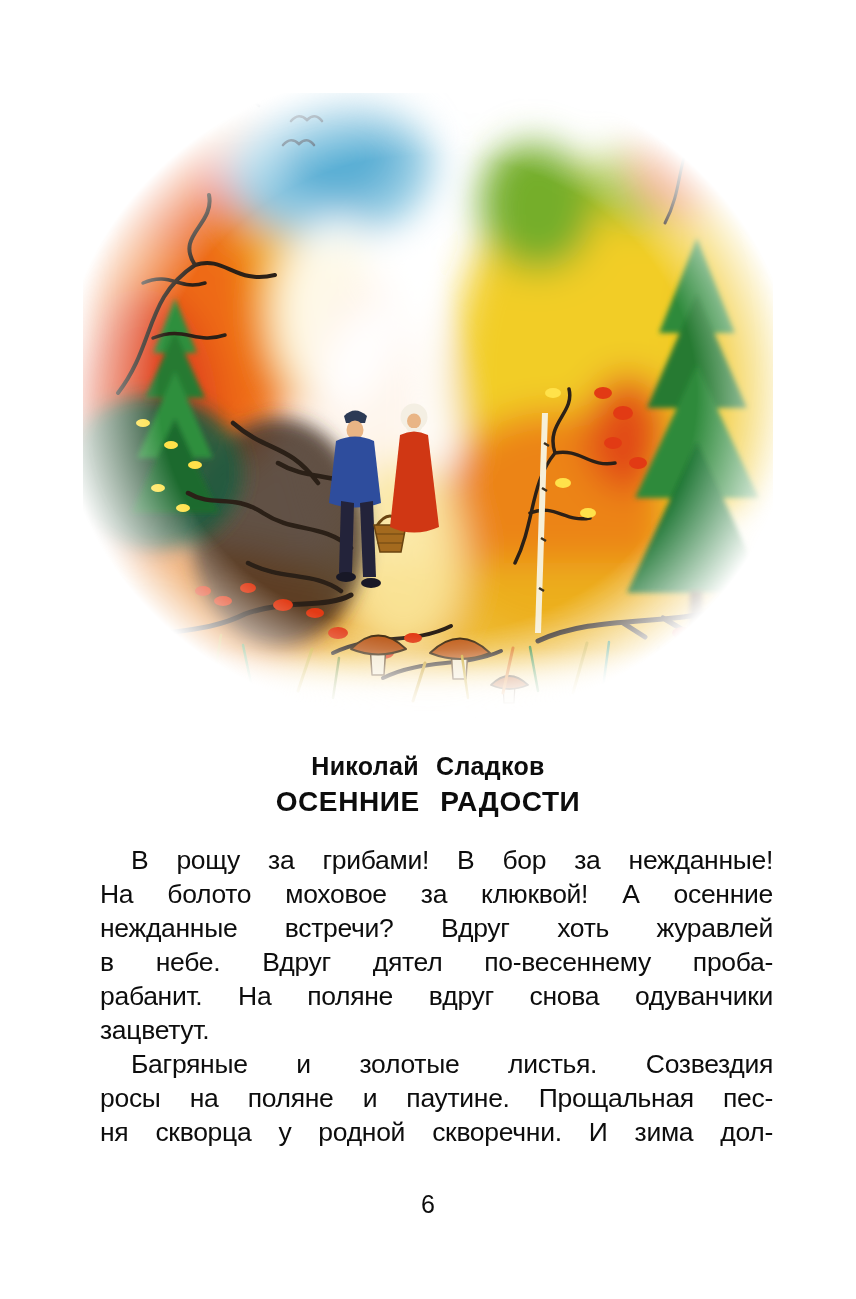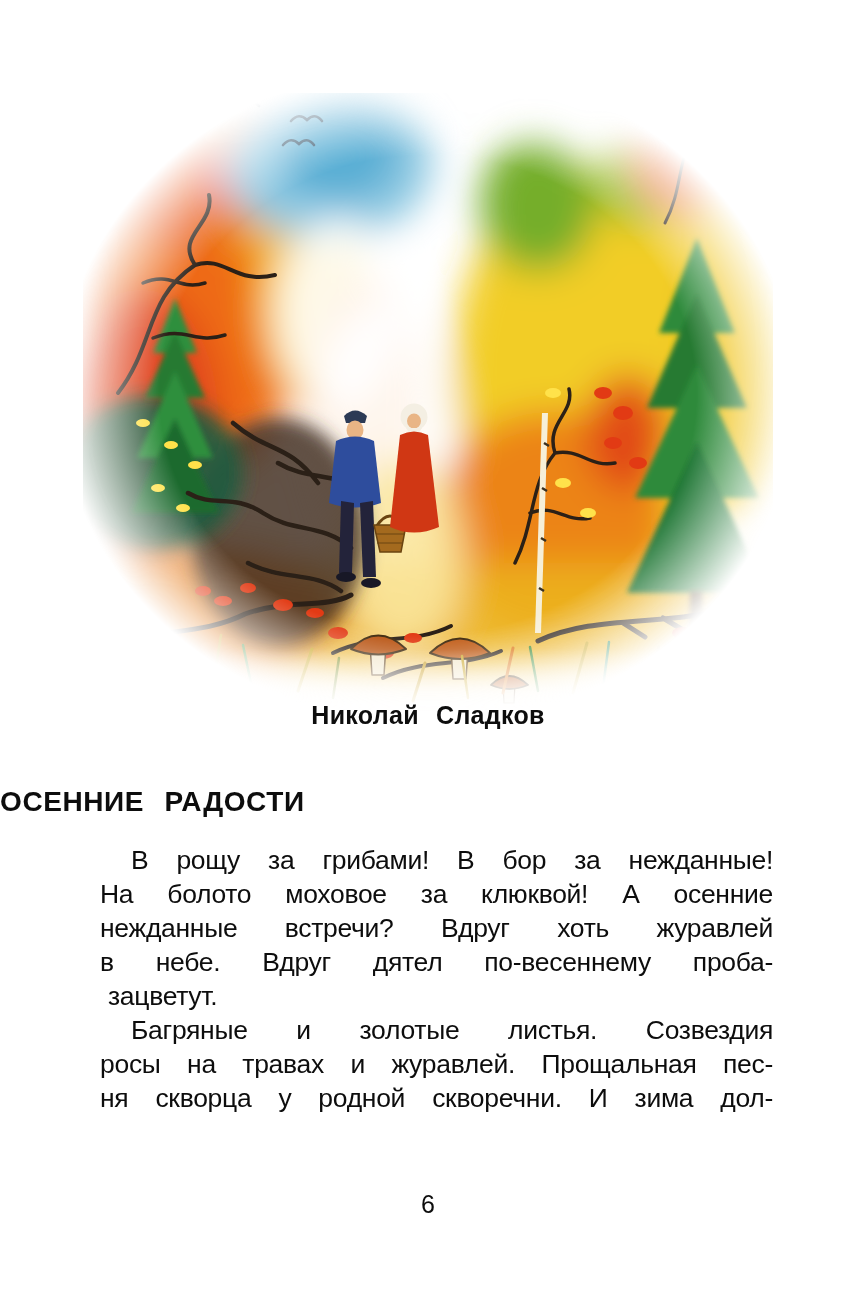--- a/index.html
+++ b/index.html
@@ -14,36 +14,36 @@
   
   .illustration {
     position: absolute; left: 83px; top: 93px; width: 690px; height: 628px;
     -webkit-mask-image: radial-gradient(ellipse 54% 53% at 50% 48%, #000 72%, transparent 99%);
             mask-image: radial-gradient(ellipse 54% 53% at 50% 48%, #000 72%, transparent 99%);
   }
   .illustration svg { display: block; }
 
   
   .author {
-    position: absolute; left: 0; top: 701px; width: 856px;
+    position: absolute; left: 0; top: 752px; width: 856px;
     text-align: center; font-size: 25px; font-weight: bold;
     letter-spacing: 0.3px; word-spacing: 10px;
   }
   .title {
     position: absolute; left: 0; top: 786px; width: 856px;
-    font-size: 28px; font-weight: bold;
+    text-align: center; font-size: 28px; font-weight: bold;
     letter-spacing: 0.6px; word-spacing: 12px;
   }
   .text-block {
     position: absolute; left: 100px; top: 843px; width: 673px;
     font-size: 26.5px; line-height: 34px; letter-spacing: -0.3px;
   }
   .line { text-align: justify; text-align-last: justify; white-space: normal; }
   .line.indent { text-indent: 31px; }
-  .line.para-end { text-align-last: left; margin-left: 8px; }
+  .line.para-end { text-align-last: left; }
   .page-number {
     position: absolute; left: 0; top: 1190px; width: 856px;
     text-align: center; font-size: 25px;
   }
 </style>
 </head>
 <body>
 
 <div class="page">
 
@@ -215,23 +215,24 @@
 
   <div class="author">Николай Сладков</div>
   <div class="title">ОСЕННИЕ РАДОСТИ</div>
 
   <div class="text-block">
     <div>
       <div class="line indent">В рощу за грибами! В бор за нежданные!</div>
       <div class="line">На болото моховое за клюквой! А осенние</div>
       <div class="line">нежданные встречи? Вдруг хоть журавлей</div>
       <div class="line">в небе. Вдруг дятел по-весеннему проба-</div>
+      <div class="line">рабанит. На поляне вдруг снова одуванчики</div>
       <div class="line para-end">зацветут.</div>
     </div>
     <div>
       <div class="line indent">Багряные и золотые листья. Созвездия</div>
-      <div class="line">росы на травах и журавлей. Прощальная пес-</div>
+      <div class="line">росы на поляне и паутине. Прощальная пес-</div>
       <div class="line">ня скворца у родной скворечни. И зима дол-</div>
     </div>
   </div>
 
   <div class="page-number">6</div>
 </div>
 
 </body></html>

